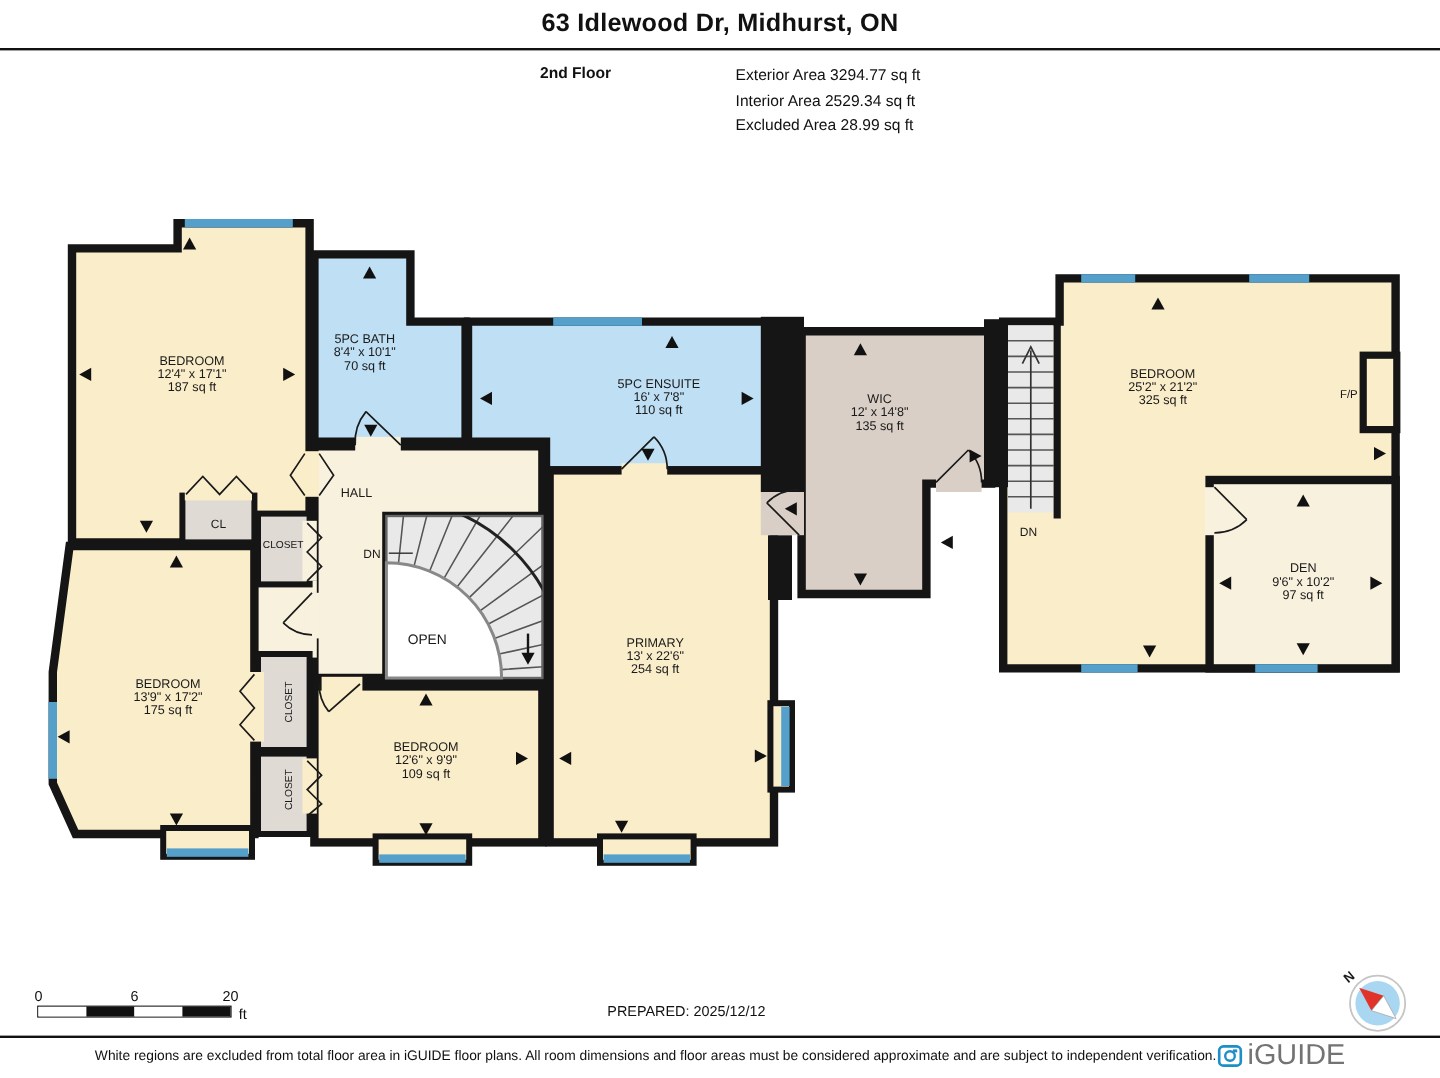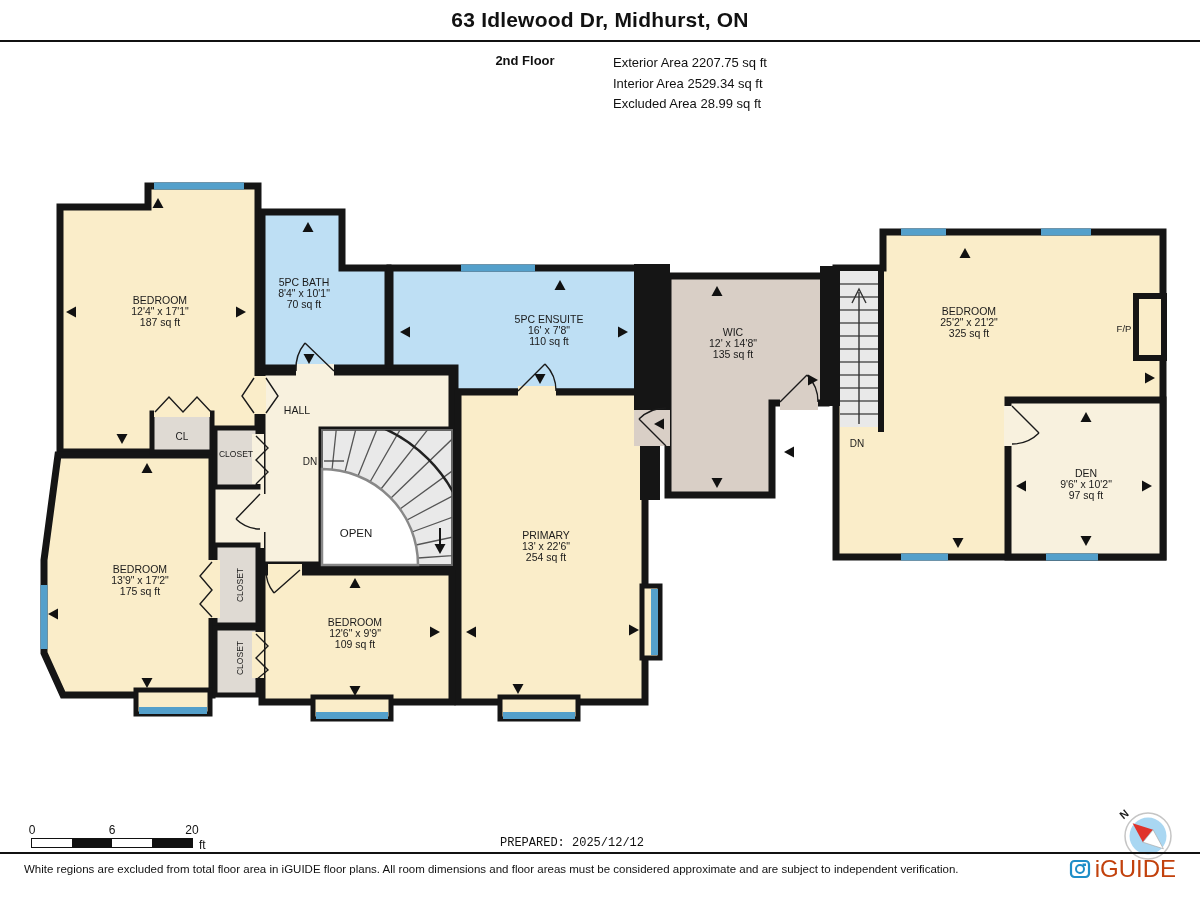--- a/index.html
+++ b/index.html
@@ -2,53 +2,53 @@
 <html><head>
 <meta charset="utf-8">
 <style>
   html,body{margin:0;padding:0;background:#fff;}
   .page{position:relative;width:1200px;height:898px;background:#fff;overflow:hidden;
         font-family:"Liberation Sans",sans-serif;color:#111;}
   .title{position:absolute;top:8px;left:0;width:100%;text-align:center;
          font-size:21px;font-weight:bold;letter-spacing:.2px;}
   .rule{position:absolute;top:40px;left:0;width:100%;height:2px;background:#111;}
   .floorinfo{position:absolute;top:53px;left:450px;display:flex;gap:13px;font-size:13px;}
-  .floorinfo .flabel{font-weight:bold;width:150px;text-align:center;}
+  .floorinfo .flabel{font-weight:bold;width:150px;text-align:left;}
   .floorinfo .alines div{line-height:20.5px;}
   svg text{fill:#1a1a1a;}
   .rlbl{font-size:10.5px;text-anchor:middle;}
   .slbl{font-size:10px;text-anchor:middle;}
   .tiny{font-size:8.5px;text-anchor:middle;}
   .scalebar{position:absolute;left:31px;top:823px;width:230px;font-size:12px;}
   .ticks{position:relative;height:15px;}
   .ticks span{position:absolute;transform:translateX(-50%);}
   .bar-row{display:flex;align-items:flex-start;gap:6px;}
   .bar{display:flex;width:160px;height:8px;border:1px solid #111;}
   .bar i{flex:1;}
   .bar i:nth-child(1),.bar i:nth-child(3){background:#fff;}
   .bar i:nth-child(2),.bar i:nth-child(4){background:#111;}
-  .prepared{position:absolute;top:836px;left:572px;transform:translateX(-50%);font-size:12px;font-family:Liberation Mono, monospace;}
+  .prepared{position:absolute;top:836px;left:572px;transform:translateX(-50%);font-size:12px;}
   .compass{position:absolute;left:1110px;top:801px;}
-  .footerbar{position:absolute;left:0;bottom:15px;width:1200px;height:31px;border-top:2.5px solid #111;
-             display:flex;align-items:center;justify-content:space-between;padding:0 24px;box-sizing:border-box;}
+  .footerbar{position:absolute;left:0;bottom:4px;width:1200px;height:31px;border-top:2.5px solid #111;
+             display:flex;align-items:center;justify-content:center;padding:0 4px;box-sizing:border-box;}
   .disclaimer{font-size:11.5px;}
   .brand{display:flex;align-items:center;gap:4px;font-size:24px;font-weight:500;}
 </style>
 </head>
 <body>
 
 <div class="page">
 
   <div class="title">63 Idlewood Dr, Midhurst, ON</div>
   <div class="rule"></div>
 
   <div class="floorinfo">
     <div class="flabel">2nd Floor</div>
     <div class="alines">
-      <div>Exterior Area 2207.75 sq ft</div>
+      <div>Exterior Area 3294.77 sq ft</div>
       <div>Interior Area 2529.34 sq ft</div>
       <div>Excluded Area 28.99 sq ft</div>
     </div>
   </div>
 
   <svg width="1200" height="898" viewBox="0 0 1200 898" style="position:absolute;left:0;top:0;">
     <defs>
       <path id="tri" d="M0,0 L5.5,10 L-5.5,10 Z" fill="#111"></path>
       <clipPath id="stairclip">
           <rect x="322" y="430" width="130" height="135"></rect>
@@ -266,17 +266,17 @@
   </svg>
 
   <div class="footerbar">
     <div class="disclaimer">White regions are excluded from total floor area in iGUIDE floor plans. All room dimensions and floor areas must be considered approximate and are subject to independent verification.</div>
     <div class="brand">
       <svg width="22" height="22" viewBox="0 0 22 22">
         <rect x="2" y="3" width="18" height="16" rx="3.5" fill="none" stroke="#1E8EC8" stroke-width="2.2" class="brandstroke"></rect>
         <circle cx="11" cy="11" r="4" fill="none" stroke="#1E8EC8" stroke-width="2" class="brandstroke"></circle>
         <rect x="13.5" y="5.5" width="3.5" height="2.5" fill="#1E8EC8" class="brandfill"></rect>
       </svg>
-      <span style="color:#c2410c">iGUIDE</span>
+      <span style="color:#737373">iGUIDE</span>
     </div>
   </div>
 
 </div>
 
 </body></html>

